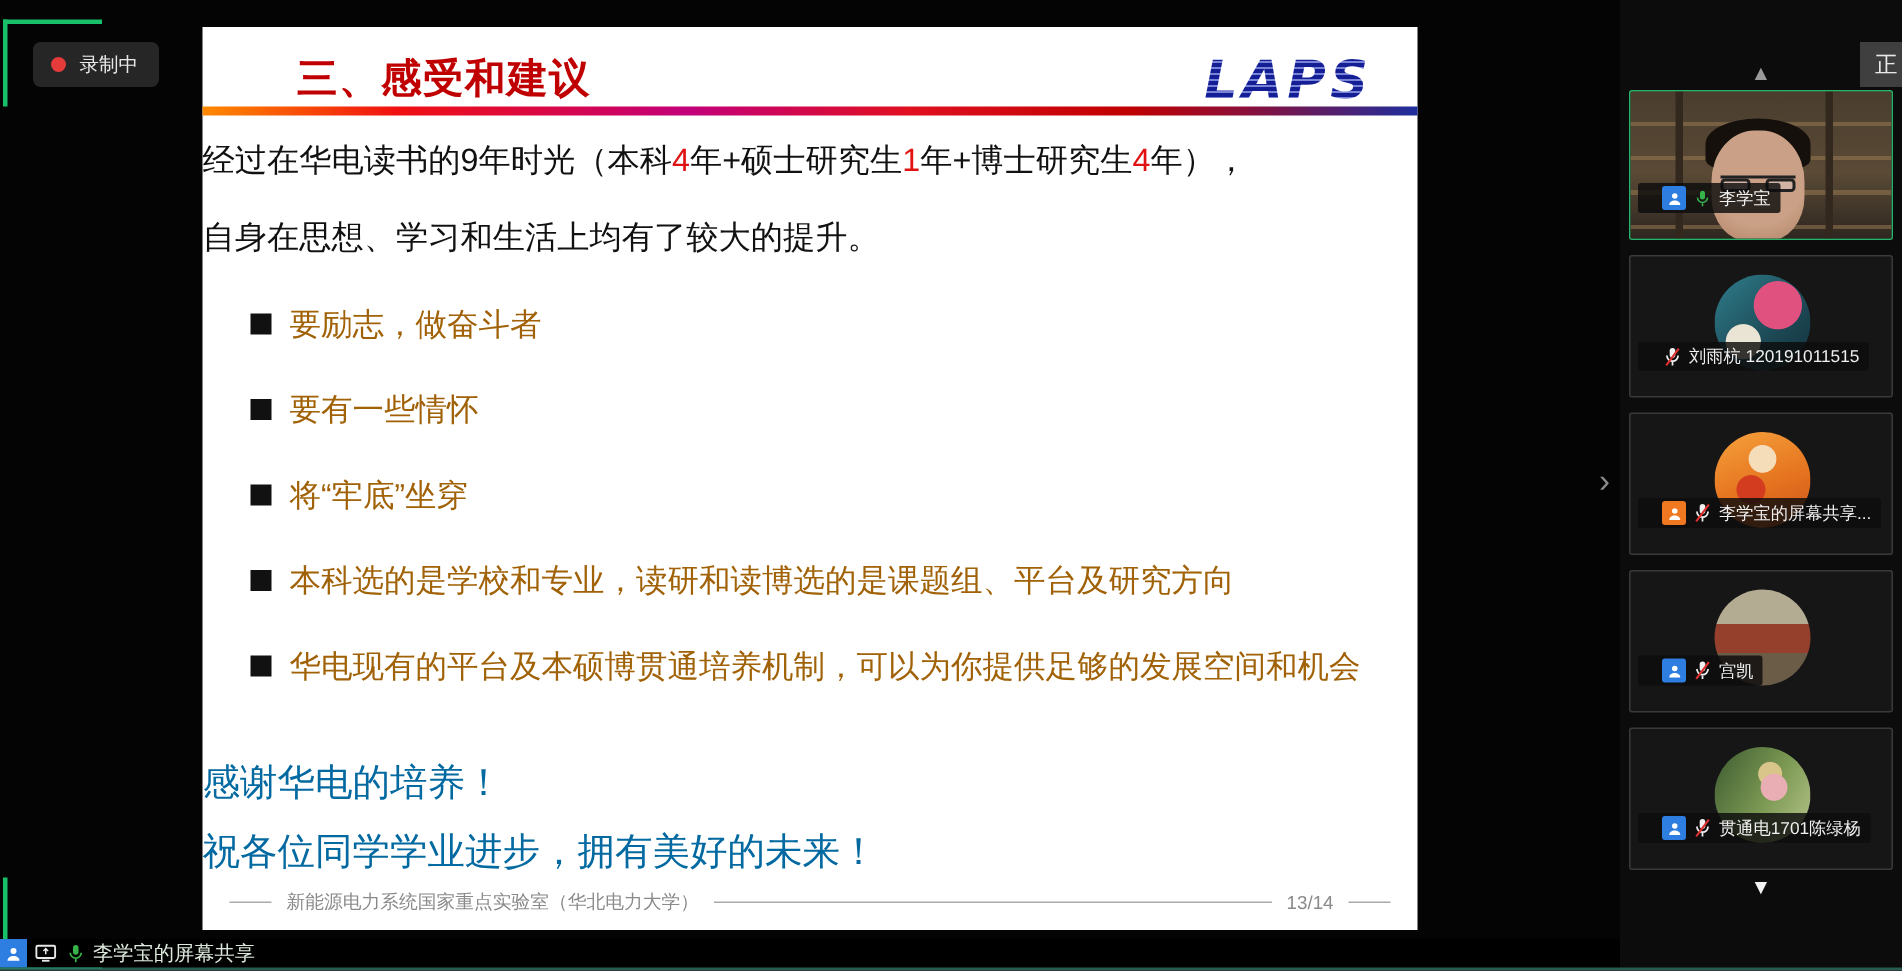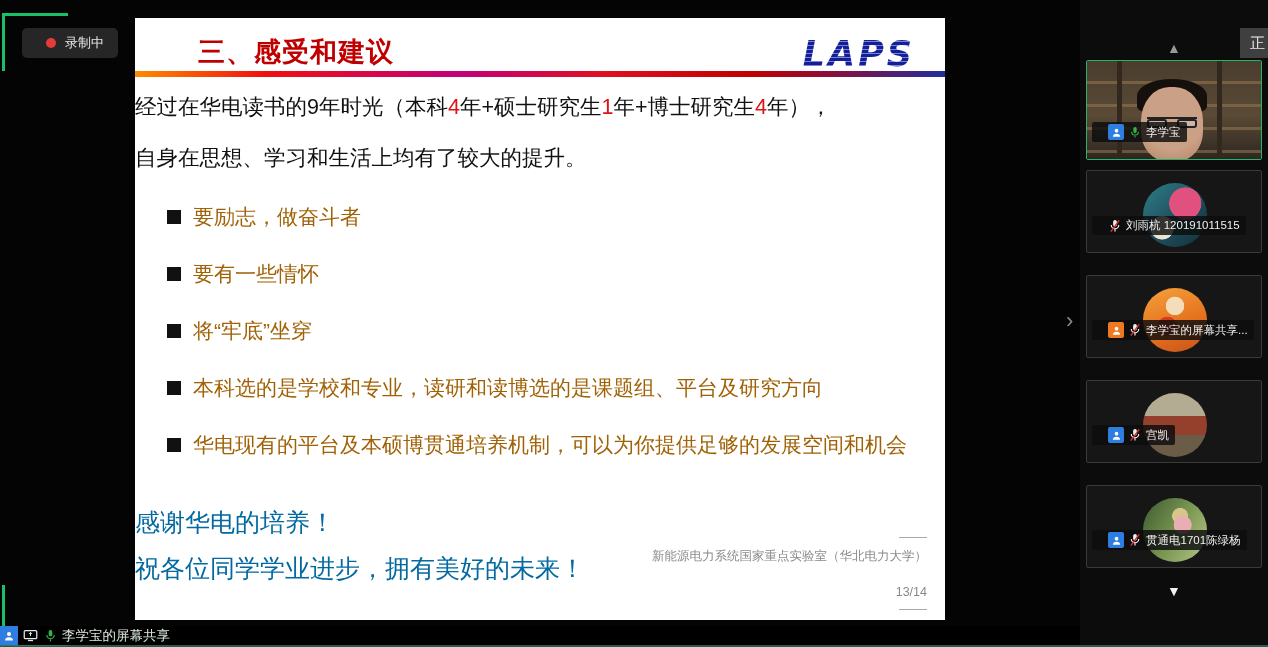--- a/index.html
+++ b/index.html
@@ -11,21 +11,21 @@
 
   
   .bracket { position:absolute; background:#18c06a; }
   .br-top-h { left:2px; top:13px; width:66px; height:3px; }
   .br-top-v { left:2px; top:13px; width:3px; height:58px; }
   .br-bot-v { left:2px; top:585px; width:3px; height:60px; }
   .br-bot-h { left:0px; top:643px; width:68px; height:3px; }
   .bottom-line { position:absolute; left:0; bottom:0; width:1268px; height:2px; background:#2e6b5e; opacity:.85; }
 
   
-  .rec-pill { position:absolute; left:22px; top:28px; height:30px; padding:0 14px 0 24px;
+  .rec-pill { position:absolute; left:22px; top:28px; height:30px; padding:0 14px 0 12px;
     background:#262626; border-radius:5px; display:flex; align-items:center; gap:9px; }
   .rec-dot { width:10px; height:10px; border-radius:50%; background:#e63b3b; }
   .rec-pill span { color:#e8e8e8; font-size:13px; }
 
   
   .slide { position:absolute; left:135px; top:18px; width:810px; height:602px; background:#ffffff; color:#111; }
   .slide-title { position:absolute; left:24px; top:16px; font-size:27px; font-weight:bold; color:#c00000; letter-spacing:1px;margin-left:39px; }
   .title-bar { position:absolute; left:0; top:53px; width:810px; height:6px;
     background:linear-gradient(90deg,#ff8a00 0%,#f01010 16%,#c2007a 40%,#e01020 58%,#c00000 76%,#8a0f3a 86%,#1e2f9e 100%); }
   .laps { position:absolute; right:30px; top:16px; font-size:35px; font-weight:bold; font-style:italic; letter-spacing:3px;
@@ -34,35 +34,35 @@
     -webkit-background-clip:text; background-clip:text; color:transparent; }
   .intro { position:absolute; left:0; top:64px; width:100%; text-align:left;
     font-size:21.5px; line-height:51px; color:#111; }
   .red-num { color:#e01212; }
   .bullets { position:absolute; left:32px; top:180px; width:750px; list-style:none; }
   .bullets li { font-size:21px; line-height:38px; margin-bottom:19px; color:#a16207; }
   .bullet-marker { display:inline-block; width:14px; height:14px; background:#111; margin-right:12px; }
   .closing { position:absolute; left:0; top:489px; width:100%; text-align:left; color:#0369a1; }
   .closing p { font-size:25px; line-height:30px; }
   .closing p + p { margin-top:16px; }
-  .slide-footer { position:absolute; left:18px; right:18px; bottom:10px; display:flex; align-items:flex-end; gap:10px;
-    color:#8a8a8a; font-size:12.5px;flex-direction:column; }
+  .slide-footer { position:absolute; left:18px; right:18px; bottom:10px; display:flex; align-items:center; gap:10px;
+    color:#8a8a8a; font-size:12.5px; }
   .fline { height:1px; background:#aaa; }
   .fline.short { width:28px; }
   .fline.grow { flex:1; }
 
   
   .expand-chevron { position:absolute; left:1066px; top:310px; color:#8a8a8a; font-size:22px; line-height:22px; }
 
   
   .sidebar { position:absolute; left:1080px; top:0; width:188px; height:647px; background:#0c0c0c; }
   .scroll-up { position:absolute; left:0; top:40px; width:100%; text-align:center; color:#9a9a9a; font-size:14px; }
   .scroll-down { position:absolute; left:0; top:583px; width:100%; text-align:center; color:#f2f2f2; font-size:14px; }
 
-  .tile { position:absolute; left:6px; width:176px; height:83px; background:#161616;
+  .tile { position:absolute; left:6px; width:176px; height:95px; background:#161616;
     border:1px solid #3a3a3a; border-radius:2px; overflow:hidden; }
   .tile.video { top:60px; height:100px; border:1px solid #27b36a; }
   .tile.t2 { top:170px; } .tile.t3 { top:275px; } .tile.t4 { top:380px; } .tile.t5 { top:485px; }
 
   
   .scene { position:absolute; inset:0;
     background:
       repeating-linear-gradient(180deg, rgba(120,95,60,0) 0 20px, rgba(150,120,80,.55) 20px 23px),
       linear-gradient(180deg,#4a3d2e 0%,#5a4a36 55%,#2e2620 100%); }
   .scene .post { position:absolute; top:0; width:5px; height:100%; background:#32281e; }

